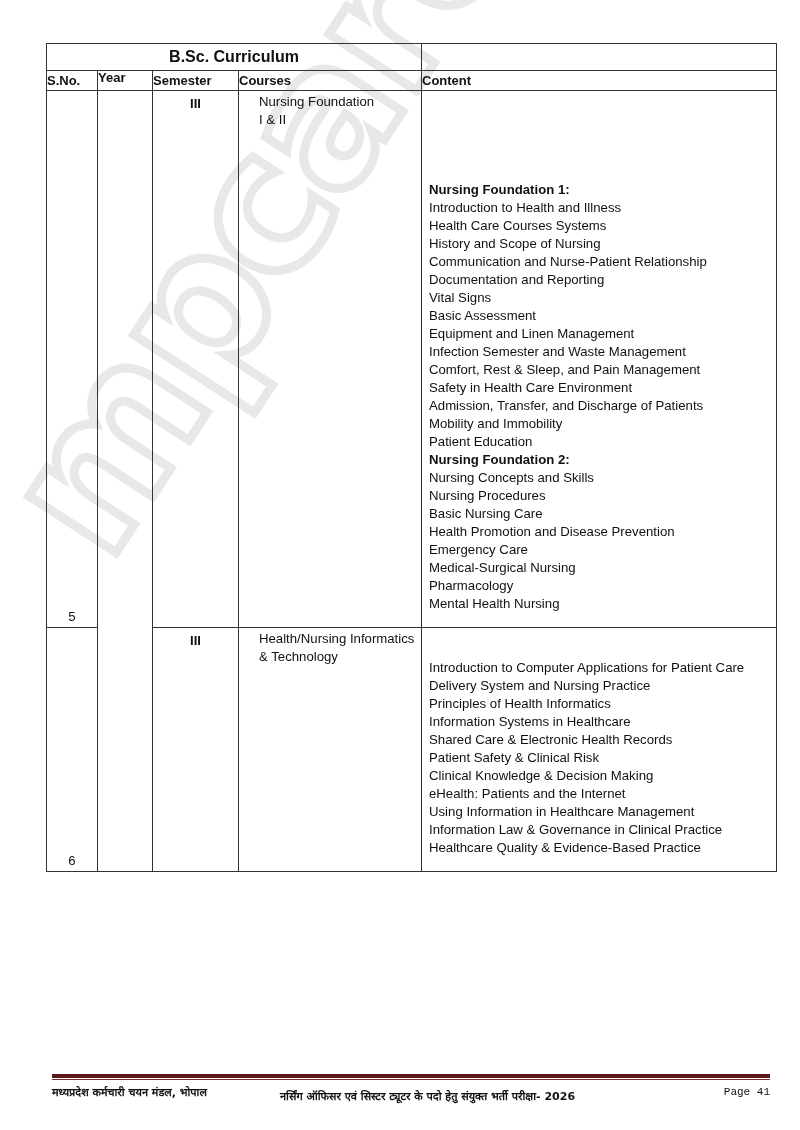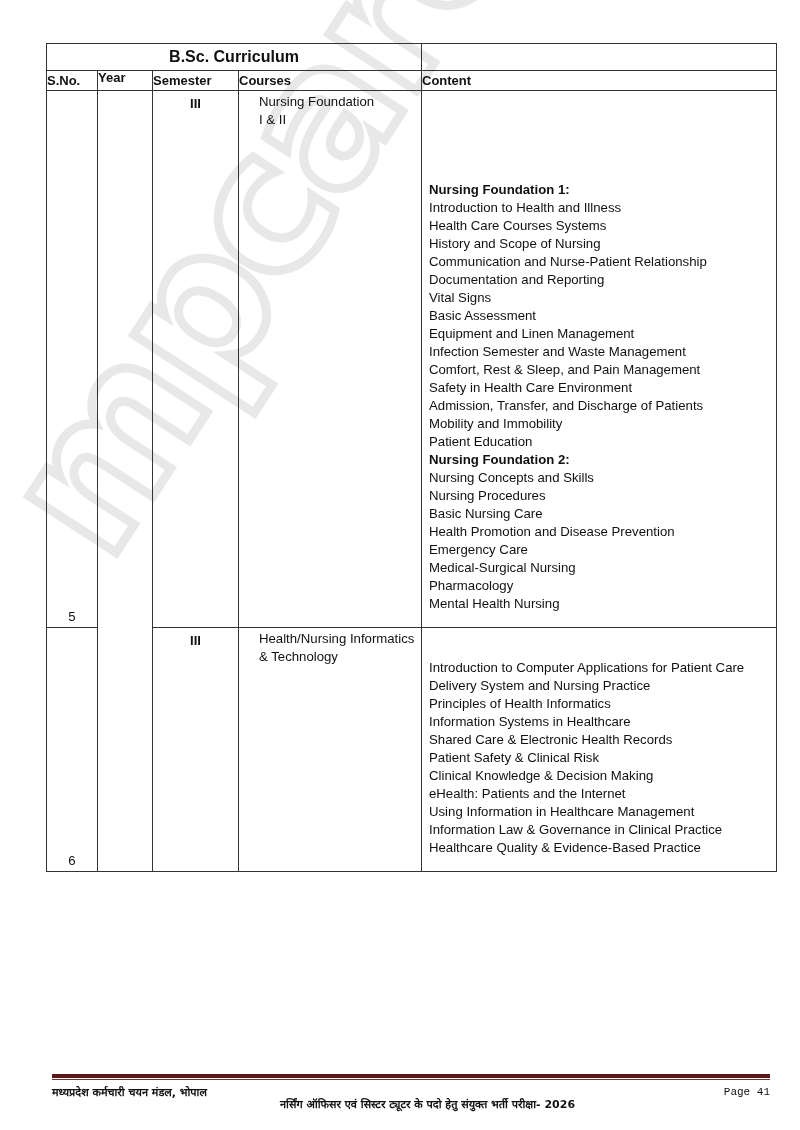--- a/index.html
+++ b/index.html
@@ -30,21 +30,21 @@
   .row5 td { height: 522px; }
   .row6 td { height: 229px; }
   .year-cell { border-bottom: 1px solid #333; }
   .footer-line-1 { position: absolute; left: 52px; top: 1074px; width: 718px; height: 4px; background: #5a1a1a; }
   .footer-line-2 { position: absolute; left: 52px; top: 1079px; width: 718px; height: 1px; background: #7a3030; }
   .footer {
     position: absolute; left: 52px; top: 1084px; width: 718px; height: 18px;
     font-size: 11px; font-weight: bold; font-family: "DejaVu Sans", sans-serif;
   }
   .footer .left { position: absolute; left: 0; top: 0; }
-  .footer .center { position: absolute; left: 228px; top: 12px; text-align: center; }
+  .footer .center { position: absolute; left: 228px; top: 4px; text-align: center; }
   .footer .right { position: absolute; right: 0; top: 2px; font-family: Liberation Mono, monospace; font-weight: normal; font-size: 11px; }
 </style>
 </head>
 <body>
 
 <div class="watermark">mpcareer.in</div>
 
 <div class="table-wrap">
   <table>
     <colgroup>

